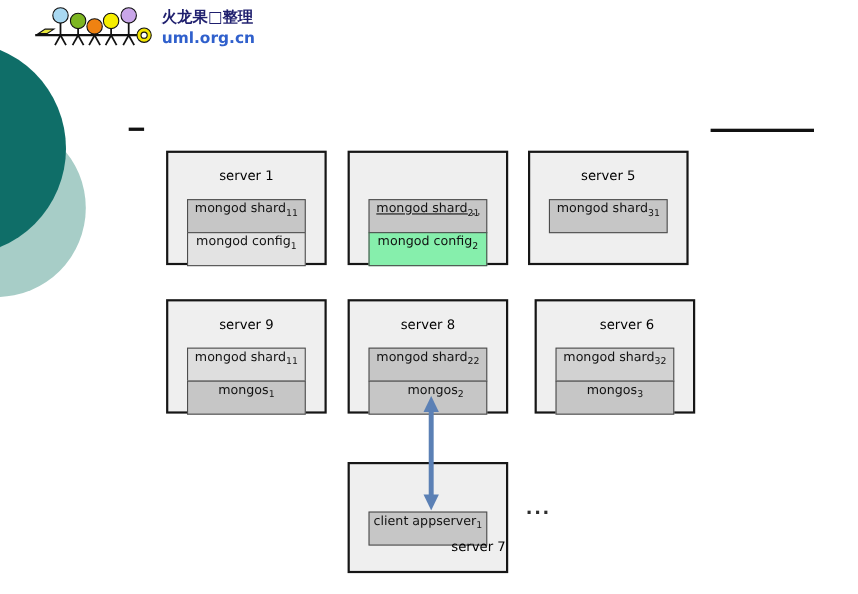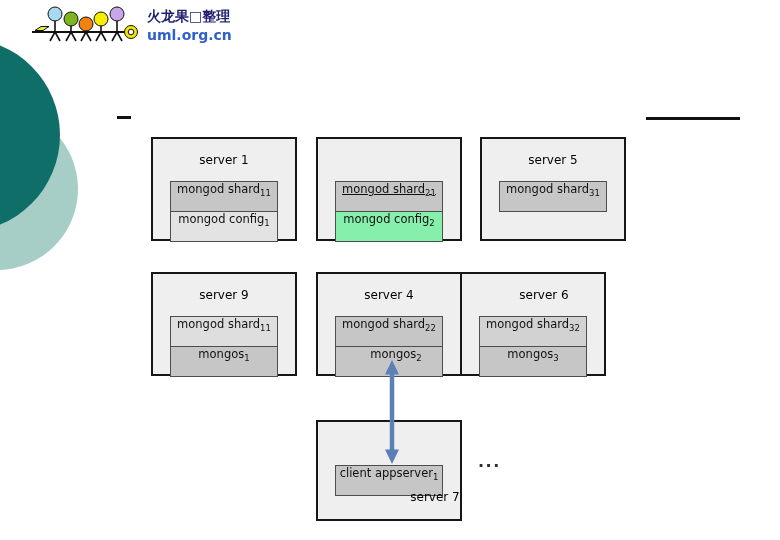--- a/index.html
+++ b/index.html
@@ -37,21 +37,21 @@
     border:1px solid #4d4d4d; font-size:11.5px; color:#111;
     text-align:center; line-height:15px; white-space:nowrap;
   }
   .comp sub{font-size:8.5px; line-height:0;}
   .c1{top:42px;} .c2{top:72px;}
   #srv1{left:151px; top:137px;}
   #srv3{left:316px; top:137px;}
   #srv5{left:480px; top:137px;}
   #srv2{left:151px; top:272px;}
   #srv4{left:316px; top:272px;}
-  #srv6{left:460px; top:272px;padding-left:22px;}
+  #srv6{left:486px; top:272px;padding-left:22px;}
   #srv7{left:316px; top:420px; height:101px;}
   #srv7 .server-title{position:absolute; top:68px; width:100%; margin-top:0;padding-left:46px;}
   #srv7 .comp{top:43px;}
 
   
   #arrow{position:absolute; left:378px; top:360px; width:28px; height:104px; z-index:4;}
 
   
   #ellipsis{
     position:absolute; left:478px; top:452px; font-size:16px; font-weight:bold;
@@ -119,21 +119,21 @@
     <div class="server-title">server 5</div>
     <div class="comp c1" style="background-color: rgb(198, 198, 198);"><span>mongod shard</span><sub>31</sub></div>
   </div>
 
   <div id="srv2" class="server-box">
     <div class="server-title">server 9</div>
     <div class="comp c1" style="background-color: rgb(222, 222, 222);"><span>mongod shard</span><sub>11</sub></div>
     <div class="comp c2" style="background-color: rgb(198, 198, 198);"><span>mongos</span><sub>1</sub></div>
   </div>
   <div id="srv4" class="server-box">
-    <div class="server-title">server 4</div>
+    <div class="server-title">server 8</div>
     <div class="comp c1" style="background-color: rgb(198, 198, 198);"><span>mongod shard</span><sub>22</sub></div>
     <div class="comp c2" style="background-color: rgb(198, 198, 198); padding-left: 14px;"><span>mongos</span><sub>2</sub></div>
   </div>
   <div id="srv6" class="server-box">
     <div class="server-title">server 6</div>
     <div class="comp c1" style="background-color: rgb(210, 210, 210);"><span>mongod shard</span><sub>32</sub></div>
     <div class="comp c2" style="background-color: rgb(198, 198, 198);"><span>mongos</span><sub>3</sub></div>
   </div>
 
   <svg id="arrow" viewBox="0 0 28 104">

